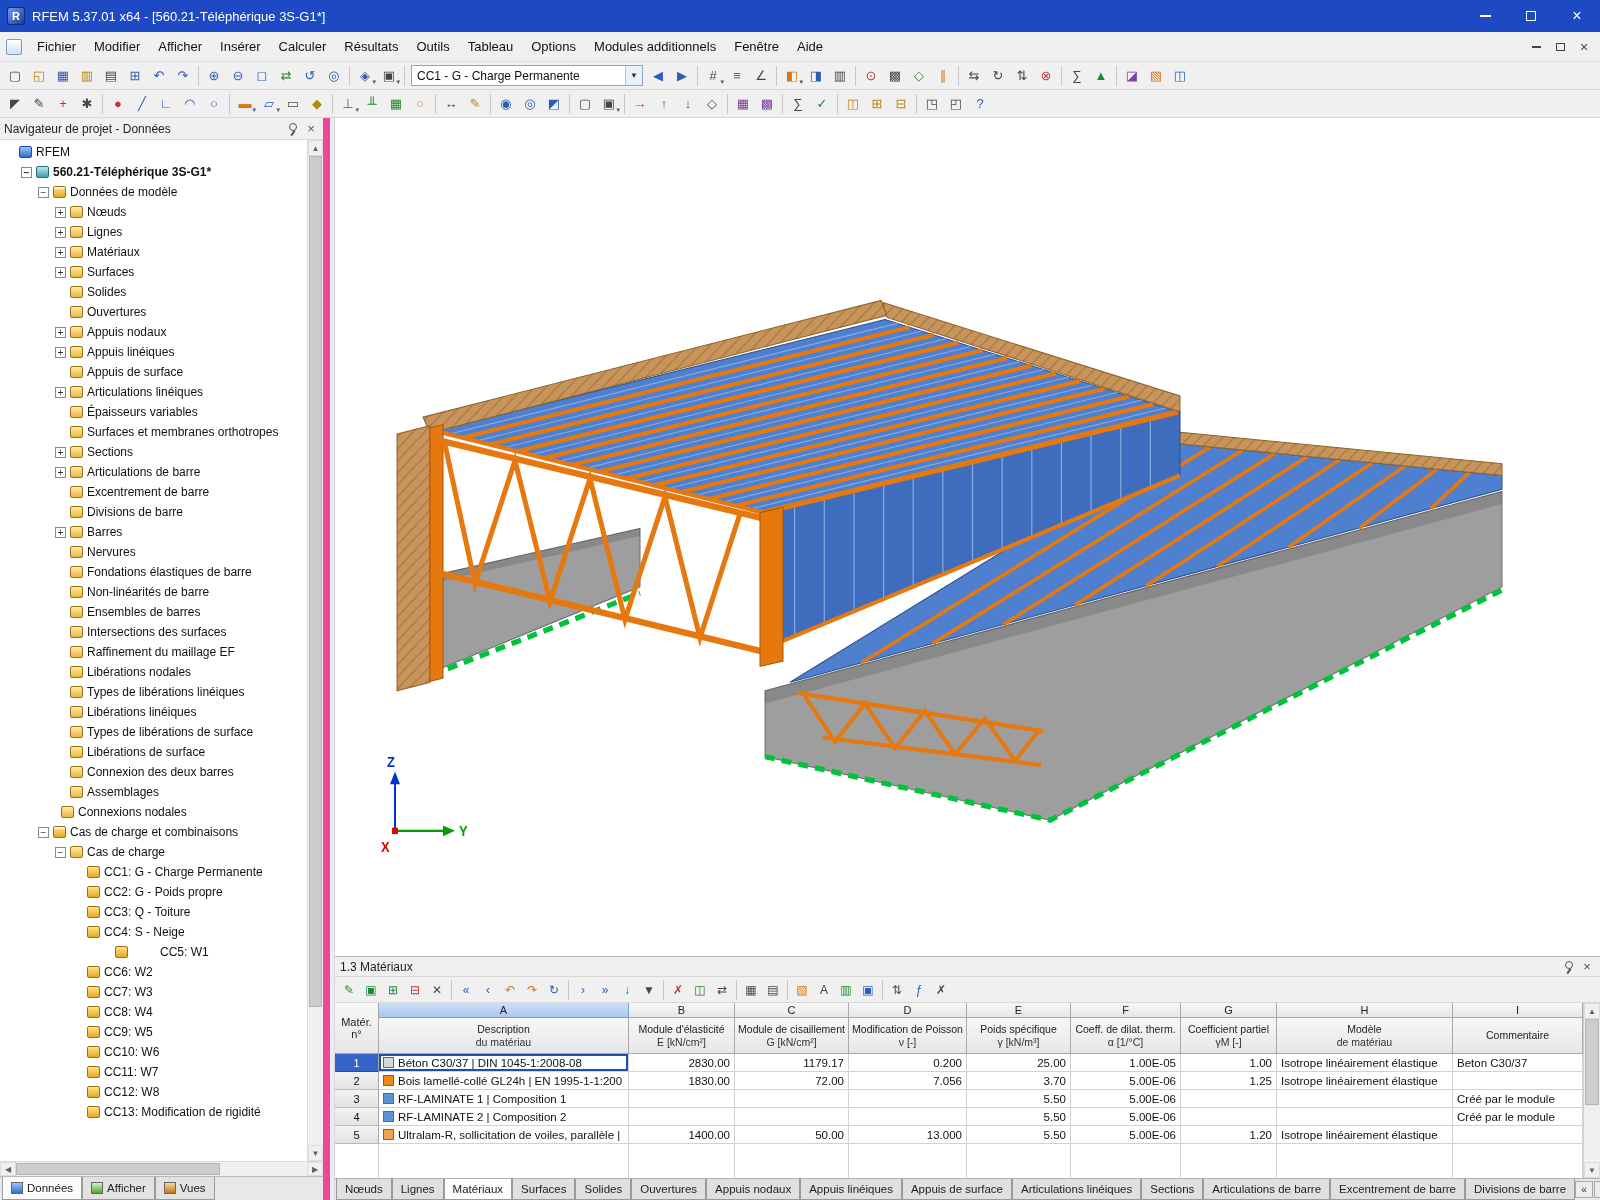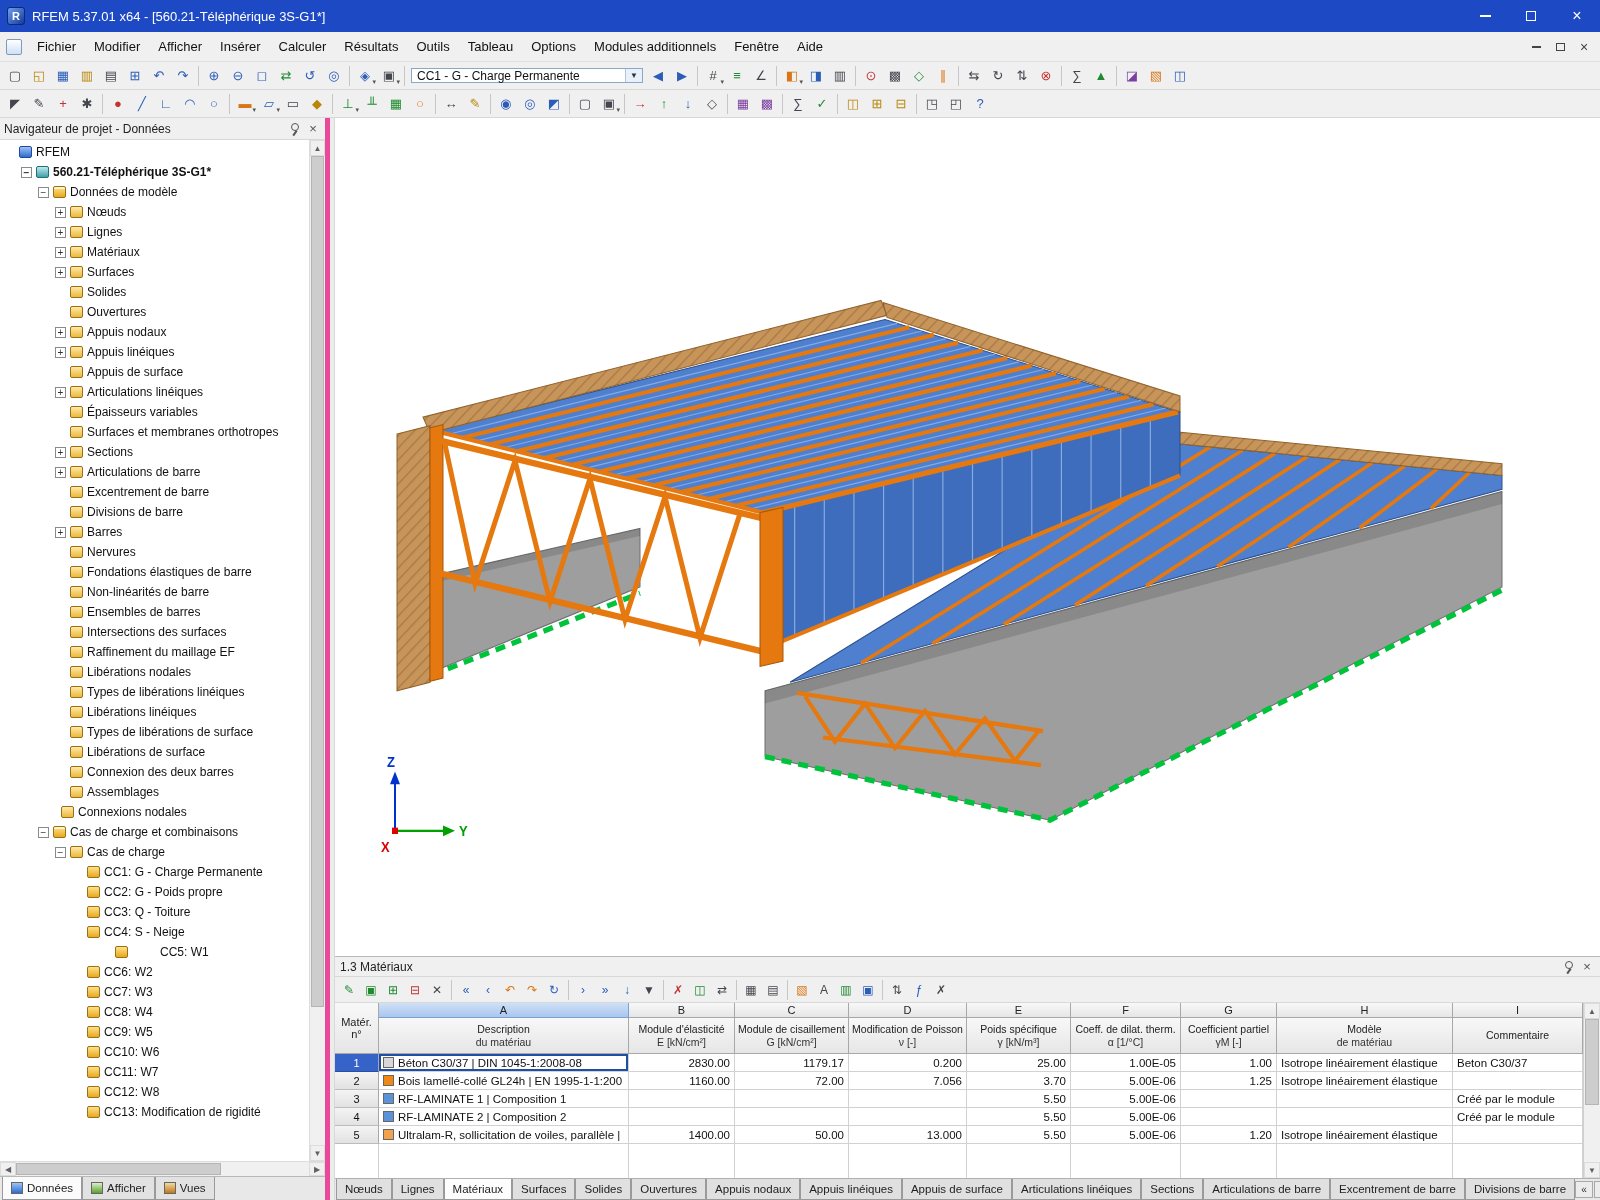--- a/index.html
+++ b/index.html
@@ -26,29 +26,29 @@
   .mdi-max{width:9px;height:8px;border:1.5px solid #444;}
   .mdi-close{font-size:14px;}
 
   
   .toolbar{height:28px;background:#f0f0f0;border-bottom:1px solid #d8d8d8;display:flex;align-items:center;padding:0 3px;flex:none;white-space:nowrap;overflow:hidden;}
   .tb-btn{width:24px;height:24px;flex:none;display:flex;align-items:center;justify-content:center;font-size:13px;border:1px solid transparent;border-radius:2px;position:relative;}
   .tb-sep{width:1px;height:20px;background:#c6c6c6;margin:0 3px;flex:none;}
   .dd{font-size:7px;position:absolute;right:0px;bottom:1px;color:#555;}
   .ic-k{color:#44464e}.ic-b{color:#2b5cb8}.ic-g{color:#1f8a2f}.ic-o{color:#d97514}.ic-r{color:#c03434}.ic-y{color:#b8860b}.ic-p{color:#7a3fa0}
 
-  .combo{width:232px;height:15px;background:#fff;border:1px solid #8aa8c8;display:flex;align-items:center;font-size:12px;color:#111;margin:0 3px;flex:none;}
+  .combo{width:232px;height:21px;background:#fff;border:1px solid #8aa8c8;display:flex;align-items:center;font-size:12px;color:#111;margin:0 3px;flex:none;}
   .combo-text{padding-left:5px;overflow:hidden;white-space:nowrap;}
   .combo-arrow{width:17px;height:100%;margin-left:auto;background:#e8f0fa;border-left:1px solid #b0c4de;display:flex;align-items:center;justify-content:center;font-size:8px;color:#333;}
 
   
   .main{flex:1;display:flex;min-height:0;}
 
   
-  .navigator{width:330px;flex:none;display:flex;flex-direction:column;background:#f2f2f2;border-right:5px solid #ec4899;}
+  .navigator{width:330px;flex:none;display:flex;flex-direction:column;background:#f2f2f2;border-right:7px solid #ec4899;}
   .panel-caption{height:22px;background:#f0f0f0;border-bottom:1px solid #d8d8d8;display:flex;align-items:center;font-size:12px;color:#222;padding:0 4px;flex:none;}
   .cap-btns{margin-left:auto;display:flex;align-items:center;gap:2px;}
   .cap-btn{width:16px;height:16px;display:flex;align-items:center;justify-content:center;color:#555;font-size:13px;position:relative;}
   .pin::before{content:"";position:absolute;width:6px;height:6px;border:1.5px solid #555;border-radius:50%;top:2px;left:4px;}
   .pin::after{content:"";position:absolute;width:1.5px;height:6px;background:#555;top:9px;left:7px;transform:rotate(35deg);}
   .tree-wrap{flex:1;position:relative;background:#fff;overflow:hidden;}
   .tree{position:absolute;inset:0 16px 0 0;overflow:hidden;padding-top:2px;}
   .tree-row{height:20px;display:flex;align-items:center;gap:4px;font-size:12px;color:#111;white-space:nowrap;}
   .tree-row.bold{font-weight:bold;}
   .exp{width:11px;height:11px;flex:none;border:1px solid #8a8a8a;background:#fff;font-size:10px;line-height:9px;display:flex;align-items:center;justify-content:center;color:#333;}
@@ -803,21 +803,21 @@
               <div class="tcell dc num" style="grid-area: 3 / 6;">25.00</div>
               <div class="tcell dc num" style="grid-area: 3 / 7;">1.00E-05</div>
               <div class="tcell dc num" style="grid-area: 3 / 8;">1.00</div>
               <div class="tcell dc txt" style="grid-area: 3 / 9;">Isotrope linéairement élastique</div>
               <div class="tcell dc txt" style="grid-area: 3 / 10;">Beton C30/37</div>
               <div class="tcell rh" style="grid-area: 4 / 1;">2</div>
               <div class="tcell dc txt" style="grid-area: 4 / 2;">
                 <span class="swatch" style="background: rgb(239, 136, 20);"></span>
                 <span class="dtxt">Bois lamellé-collé GL24h | EN 1995-1-1:200</span>
               </div>
-              <div class="tcell dc num" style="grid-area: 4 / 3;">1160.00</div>
+              <div class="tcell dc num" style="grid-area: 4 / 3;">1830.00</div>
               <div class="tcell dc num" style="grid-area: 4 / 4;">72.00</div>
               <div class="tcell dc num" style="grid-area: 4 / 5;">7.056</div>
               <div class="tcell dc num" style="grid-area: 4 / 6;">3.70</div>
               <div class="tcell dc num" style="grid-area: 4 / 7;">5.00E-06</div>
               <div class="tcell dc num" style="grid-area: 4 / 8;">1.25</div>
               <div class="tcell dc txt" style="grid-area: 4 / 9;">Isotrope linéairement élastique</div>
               <div class="tcell dc txt" style="grid-area: 4 / 10;"></div>
               <div class="tcell rh" style="grid-area: 5 / 1;">3</div>
               <div class="tcell dc txt" style="grid-area: 5 / 2;">
                 <span class="swatch" style="background: rgb(91, 147, 214);"></span>

